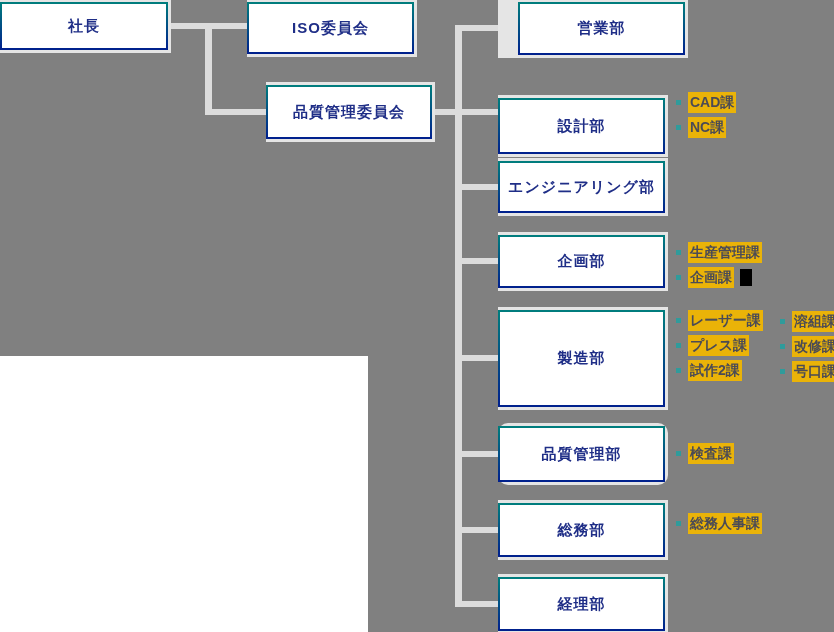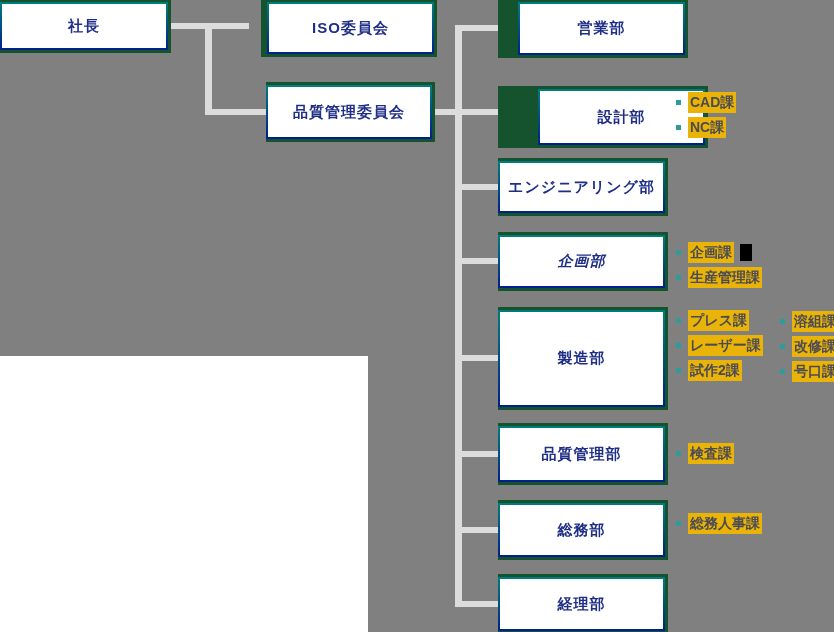--- a/index.html
+++ b/index.html
@@ -7,21 +7,21 @@
     width:834px;height:632px;position:relative;overflow:hidden;
     background:#808080;
     font-family:"Liberation Sans","DejaVu Sans",sans-serif;
   }
   .abs{position:absolute;}
   
   .white-panel{left:0;top:356px;width:368px;height:276px;background:#ffffff;z-index:0;}
   
   .line{background:#dcdcdc;z-index:1;}
   
-  .box-wrap{background:#14532d;padding:3px 3px 3px 0;z-index:2;}
+  .box-wrap{background:#e5e5e5;padding:3px 3px 3px 0;z-index:2;}
   .box{
     box-sizing:border-box;width:100%;height:100%;
     background:#ffffff;
     border:2px solid #007d7d;
     border-image:linear-gradient(to bottom,#007d7d,#00208d) 1;
     display:flex;align-items:center;justify-content:center;
     color:#1f2e87;font-weight:bold;font-size:15px;letter-spacing:1px;
     white-space:nowrap;
   }
   
@@ -54,49 +54,49 @@
 <div class="abs line" style="left:455px;top:258px;width:43px;height:6px;"></div>
 <div class="abs line" style="left:455px;top:355px;width:43px;height:6px;"></div>
 <div class="abs line" style="left:455px;top:451px;width:43px;height:6px;"></div>
 <div class="abs line" style="left:455px;top:527px;width:43px;height:6px;"></div>
 <div class="abs line" style="left:455px;top:601px;width:43px;height:6px;"></div>
 
 <div class="abs box-wrap" style="left:0;top:-1px;width:168px;height:48px;">
   <div class="box">社長</div>
 </div>
 
-<div class="abs box-wrap" style="left:261px;top:-1px;width:167px;height:52px;padding-left:6px;">
+<div class="abs box-wrap" style="left:247px;top:-1px;width:167px;height:52px;">
   <div class="box">ISO委員会</div>
 </div>
 
 <div class="abs box-wrap" style="left:266px;top:82px;width:166px;height:54px;">
   <div class="box">品質管理委員会</div>
 </div>
 
 <div class="abs box-wrap" style="left:498px;top:-1px;width:167px;height:53px;padding-left:20px;">
   <div class="box">営業部</div>
 </div>
 
-<div class="abs box-wrap" style="left:498px;top:86px;width:167px;height:56px;padding-left:40px;">
+<div class="abs box-wrap" style="left:498px;top:95px;width:167px;height:56px;">
   <div class="box">設計部</div>
 </div>
 
 <div class="abs box-wrap" style="left:498px;top:158px;width:167px;height:52px;">
   <div class="box">エンジニアリング部</div>
 </div>
 
-<div class="abs box-wrap" style="left:498px;top:232px;width:167px;height:53px;font-style:italic;">
+<div class="abs box-wrap" style="left:498px;top:232px;width:167px;height:53px;">
   <div class="box">企画部</div>
 </div>
 
 <div class="abs box-wrap" style="left:498px;top:307px;width:167px;height:97px;">
   <div class="box">製造部</div>
 </div>
 
-<div class="abs box-wrap" style="left:498px;top:423px;width:167px;height:56px;">
+<div class="abs box-wrap" style="left:498px;top:423px;width:167px;height:56px;border-radius:10px;">
   <div class="box">品質管理部</div>
 </div>
 
 <div class="abs box-wrap" style="left:498px;top:500px;width:167px;height:54px;text-align:center;">
   <div class="box">総務部</div>
 </div>
 
 <div class="abs box-wrap" style="left:498px;top:574px;width:167px;height:54px;">
   <div class="box">経理部</div>
 </div>
@@ -105,34 +105,34 @@
   <li>
       <span class="hl">CAD課</span>
     </li>
   <li>
       <span class="hl">NC課</span>
     </li>
 </ul>
 
 <ul class="abs sec-list" style="left:676px;top:240px;">
   <li>
+      <span class="hl">生産管理課</span>
+    </li>
+  <li>
       <span class="hl">企画課</span>
       <span class="hl-block"></span>
-    </li>
-  <li>
-      <span class="hl">生産管理課</span>
     </li>
 </ul>
 
 <ul class="abs sec-list" style="left:676px;top:308px;">
   <li>
-      <span class="hl">プレス課</span>
+      <span class="hl">レーザー課</span>
     </li>
   <li>
-      <span class="hl">レーザー課</span>
+      <span class="hl">プレス課</span>
     </li>
   <li>
       <span class="hl">試作2課</span>
     </li>
 </ul>
 
 <ul class="abs sec-list" style="left:780px;top:309px;">
   <li>
       <span class="hl">溶組課</span>
     </li>

